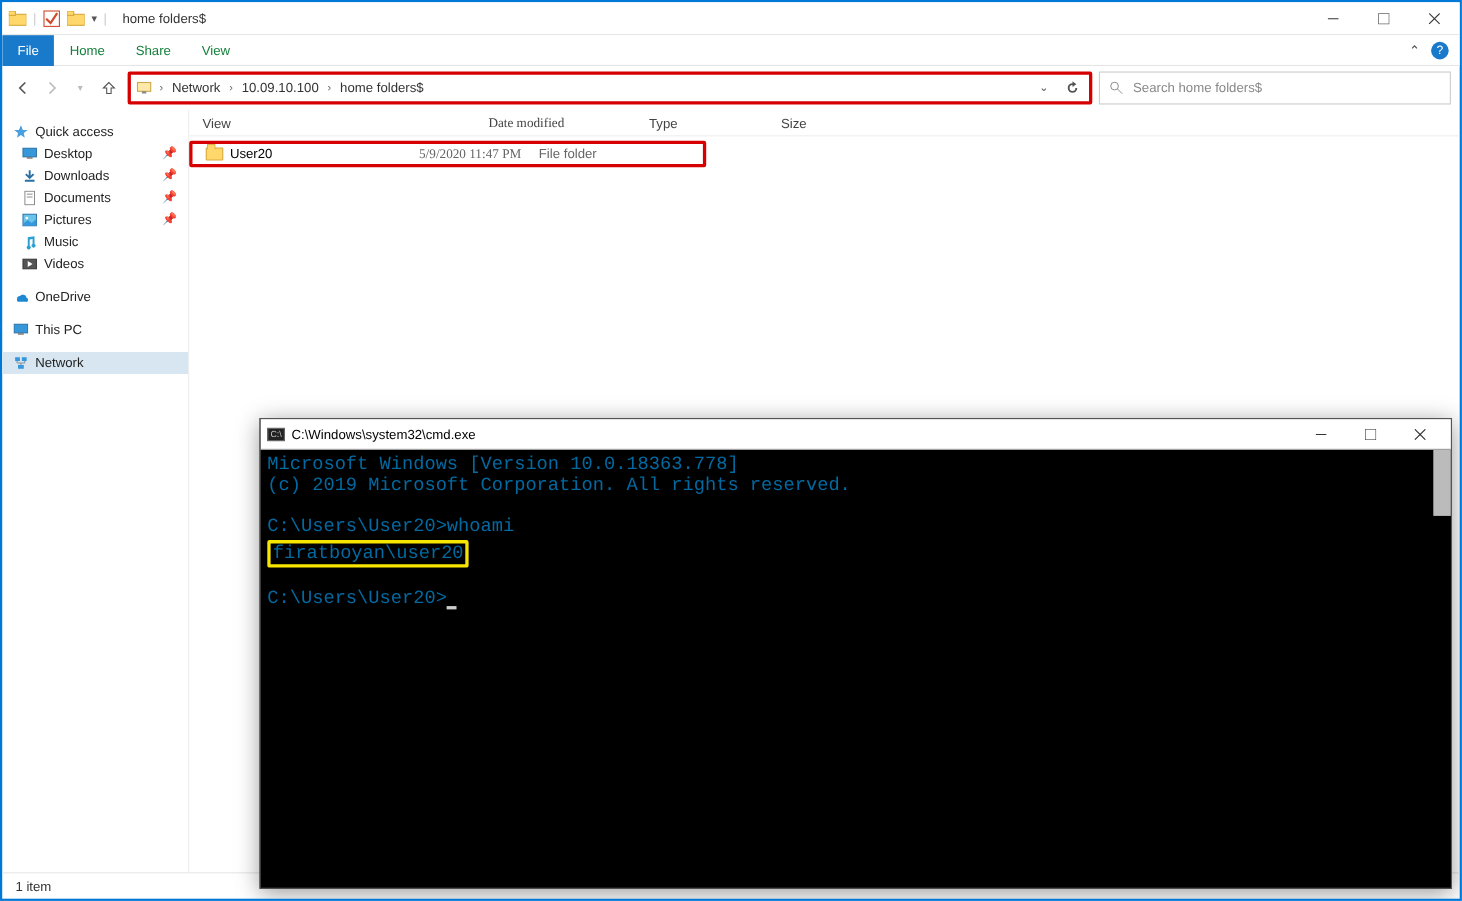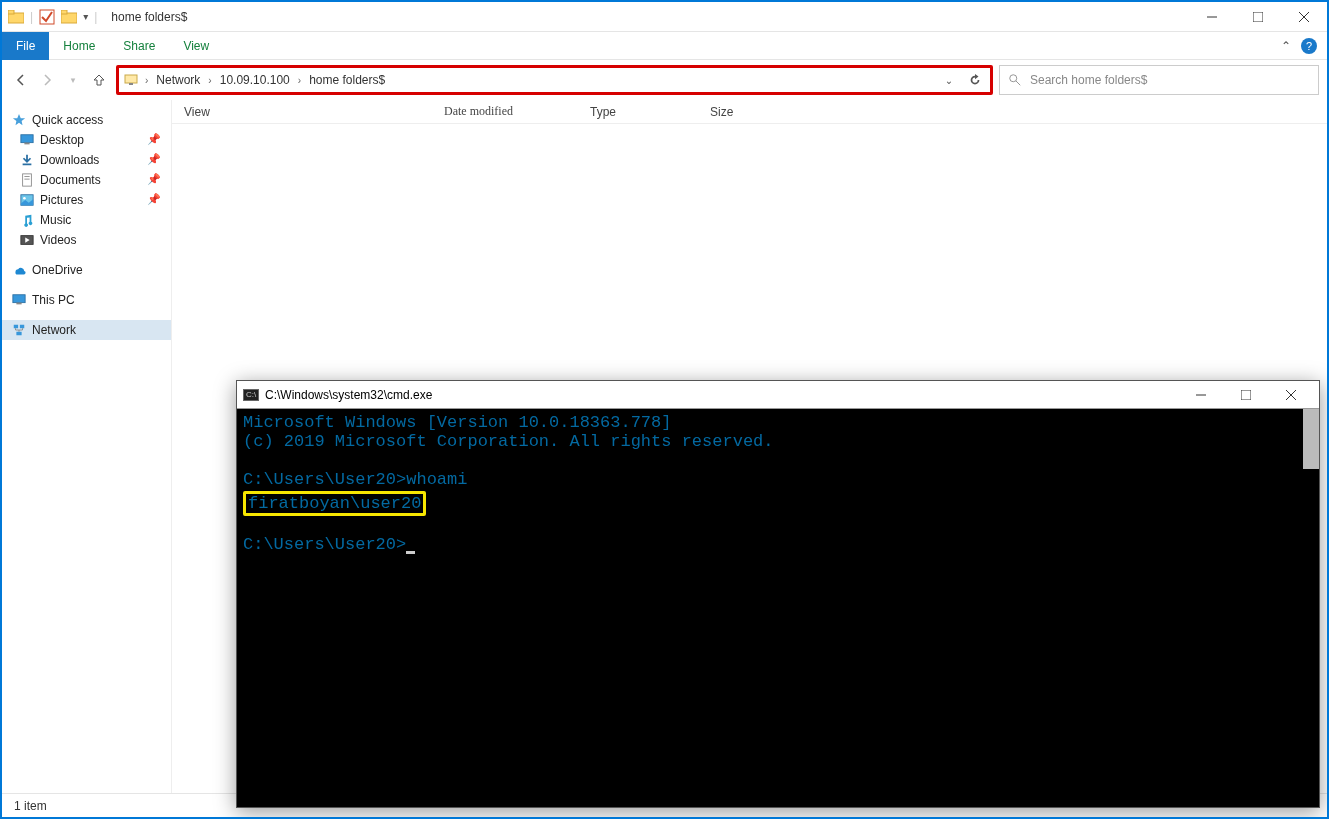--- a/index.html
+++ b/index.html
@@ -324,20 +324,29 @@
     </div>
   </div>
 
   <div class="content">
     <div class="col-headers">
       <div class="col-name">View</div>
       <div class="col-date">Date modified</div>
       <div class="col-type">Type</div>
       <div class="col-size">Size</div>
     </div>
+    <div class="file-row">
+      <div class="col-name">
+        <span class="folder-icon"></span>
+        <span>User20</span>
+      </div>
+      <div class="col-date" style="color:#666;">5/9/2020 11:47 PM</div>
+      <div class="col-type" style="color:#666;">File folder</div>
+      <div class="col-size"></div>
+    </div>
   </div>
 </div>
 
 <div class="statusbar">
   <span>1 item</span>
 </div>
 
 <div class="cmd-window">
   <div class="cmd-title">
     <span class="cmd-icon">C:\</span>

